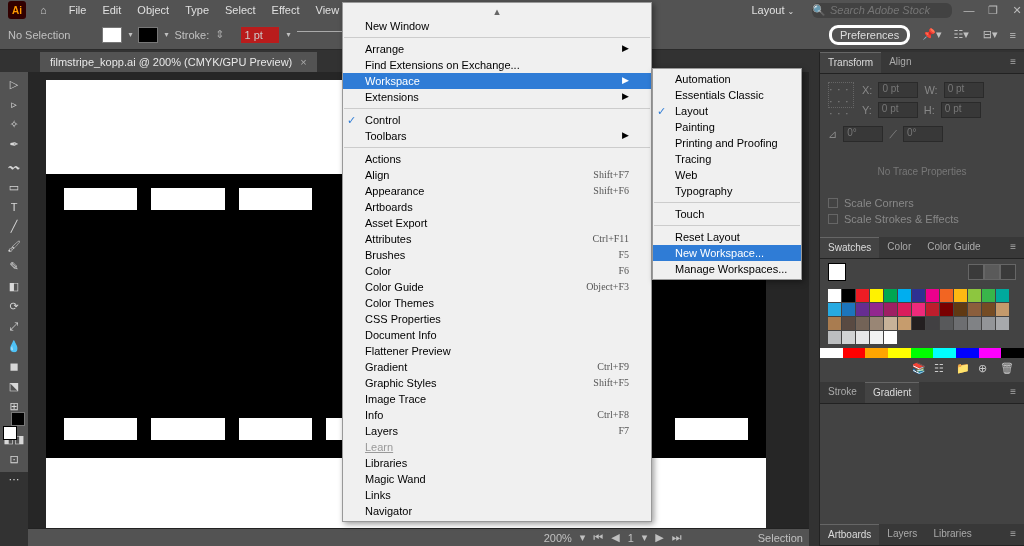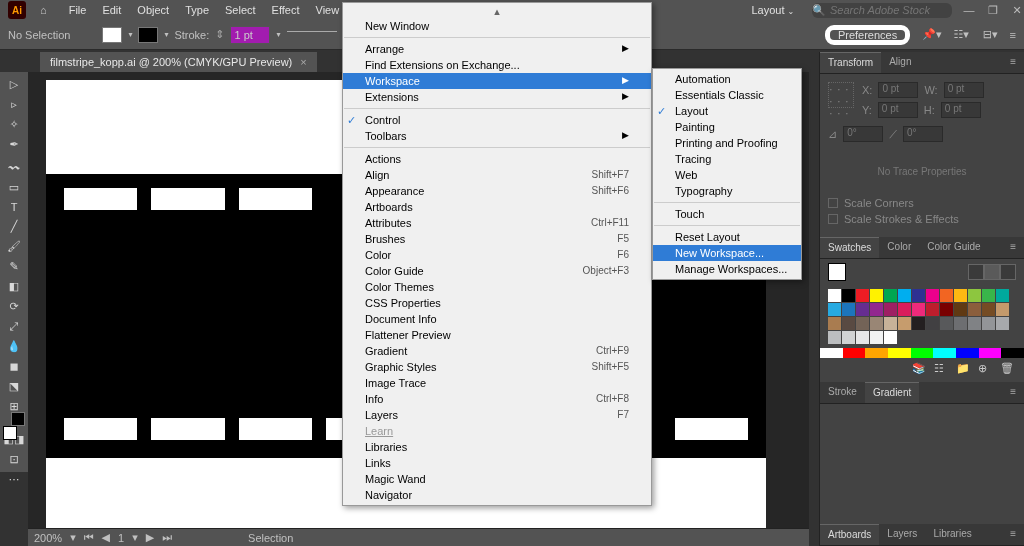--- a/index.html
+++ b/index.html
@@ -12,22 +12,22 @@
   .menubar .menu-item.active { background:#535353; }
   .menubar .spacer { flex: 1; }
   .menubar .layout-switch { padding: 2px 18px; color:#e0e0e0;}
   .menubar .search { width: 140px; height: 15px; background:#424242; border:none; border-radius:6px; padding:0 6px 0 18px; color:#aaa; font-style:italic;}
   .menubar .win-ctrl { margin-left: 10px; color:#bbb; width:14px; text-align:center;}
   
   .ctrlbar { height: 30px; background: #535353; border-bottom:1px solid #2a2a2a; display:flex; align-items:center; padding:0 8px; gap:6px;}
   .ctrlbar .swatch { width:20px; height:16px; background:#fff; border:1px solid #777;}
   .ctrlbar .swatch2 { width:20px; height:16px; background:#000; border:1px solid #777;}
   .ctrlbar .caret { font-size:8px; }
-  .ctrlbar input[type=text] { width:40px; height:18px; background:#a21caf; border:1px solid #555; color:#ccc; padding:0 3px;}
-  .ctrlbar .btn { height:20px; padding:0 8px; background:#535353; border:5px solid #ffffff; border-radius:9px; color:#ddd; display:flex;align-items:center;}
+  .ctrlbar input[type=text] { width:40px; height:18px; background:#b91c1c; border:1px solid #555; color:#ccc; padding:0 3px;margin-left:10px;}
+  .ctrlbar .btn { height:20px; padding:0 8px; background:#535353; border:3px solid #ffffff; border-radius:9px; color:#ddd; display:flex;align-items:center;}
 
   .tabstrip { height: 22px; background:#323232; display:flex; align-items:flex-end; padding-left:40px;}
   .tab { background:#535353; padding:4px 10px; color:#e8e8e8; display:flex; align-items:center; gap:8px;}
   .tab .close { color:#aaa; }
 
   .toolpanel { position:absolute; left:0; top:72px; width:28px; background:#535353; height:400px; display:flex; flex-direction:column; align-items:center; gap:7px; padding-top:6px;}
   .toolpanel .tool { width:16px; height:16px; color:#d8d8d8; display:flex;align-items:center;justify-content:center;}
   .toolpanel .swatch-block { margin-top:6px; position:relative; width:22px; height:22px;}
   .toolpanel .swatch-block .sb1 { position:absolute; width:14px; height:14px; background:#fff; border:1px solid #000;}
   .toolpanel .swatch-block .sb2 { position:absolute; right:0; bottom:0; width:14px; height:14px; background:#000; border:1px solid #777;}
@@ -41,31 +41,31 @@
   .rightpanels { position:absolute; right:0; top:52px; width:205px; bottom:0; background:#434343; border-left:1px solid #222; display:flex; flex-direction:column;}
   .panel-tabrow { display:flex; background:#383838; border-bottom:1px solid #222; height:22px;}
   .panel-tabrow .ptab { padding:4px 8px; color:#aaa; font-size:10px;}
   .panel-tabrow .ptab.active { background:#434343; color:#ddd; border-top:1px solid #666;}
   .panel-body { padding:8px; font-size:10px; color:#888;}
   .field-row { display:flex; gap:6px; margin-bottom:4px; align-items:center;}
   .field { width:40px; height:16px; background:#383838; border:1px solid #2a2a2a; color:#777; padding:0 3px; font-size:10px;}
   .swatch-grid { display:flex; flex-wrap:wrap; gap:1px; padding:4px 8px; }
   .sw { width:13px; height:13px; }
 
-  .statusbar { position:absolute; left:28px; bottom:0; right:215px; height:18px; background:#535353; border-top:1px solid #222; display:flex; align-items:center; padding:0 6px; gap:8px; font-size:10px;}
+  .statusbar { position:absolute; left:28px; bottom:0; right:215px; height:18px; background:#535353; border-top:1px solid #222; display:flex; align-items:center; padding:0 6px; gap:8px; font-size:10px;justify-content:flex-end;}
 
   
   .menu { position:absolute; background:#f0f0f0; color:#000; border:1px solid #999; box-shadow:2px 2px 6px rgba(0,0,0,0.4); font-size:11px; padding:2px 0;}
   .menu .mitem { padding:2px 22px 2px 22px; display:flex; justify-content:space-between; gap:20px; white-space:nowrap; position:relative;}
   .menu .mitem.hl { background:#2f7cd6; color:#fff;}
   .menu .mitem.disabled { color:#999;text-decoration:underline; }
   .menu .sep { height:1px; background:#ccc; margin:3px 1px;}
   .menu .check { position:absolute; left:4px; color:#2f7cd6;}
   .menu .sub { font-size:9px; }
-  .menu .shortcut { color:#555; font-size:10px;}
+  .menu .shortcut { color:#555; font-size:10px;font-family:Liberation Serif, serif;}
 
   .mini-icon { width:16px; height:16px; color:#ccc;}
   .view-icons { display:flex; gap:0;}
   .view-icons .vi { width:16px;height:16px;border:1px solid #666;background:#3a3a3a;}
   .view-icons .vi.active { background:#5a5a5a;}
   .colbar { height:10px; display:flex; }
   .colbar div { flex:1; }
   .no-shape { text-align:center; color:#777; padding:20px 0; font-size:10px;}
 </style>
 </head>
@@ -376,20 +376,23 @@
       <span class="shortcut">Shift+F7</span>
     </div>
     <div class="mitem">
       <span>Appearance</span>
       <span class="shortcut">Shift+F6</span>
     </div>
     <div class="mitem">
       <span>Artboards</span>
     </div>
     <div class="mitem">
+      <span>Asset Export</span>
+    </div>
+    <div class="mitem">
       <span>Attributes</span>
       <span class="shortcut">Ctrl+F11</span>
     </div>
     <div class="mitem">
       <span>Brushes</span>
       <span class="shortcut">F5</span>
     </div>
     <div class="mitem">
       <span>Color</span>
       <span class="shortcut">F6</span>
@@ -429,24 +432,24 @@
       <span>Layers</span>
       <span class="shortcut">F7</span>
     </div>
     <div class="mitem disabled">
       <span>Learn</span>
     </div>
     <div class="mitem">
       <span>Libraries</span>
     </div>
     <div class="mitem">
+      <span>Magic Wand</span>
+    </div>
+    <div class="mitem">
       <span>Links</span>
-    </div>
-    <div class="mitem">
-      <span>Magic Wand</span>
     </div>
     <div class="mitem">
       <span>Navigator</span>
     </div>
   </div>
 
 <div class="menu" id="workspace-submenu" style="left:652px; top:68px; width:150px;">
     <div class="mitem">
       <span>Automation</span>
     </div>

